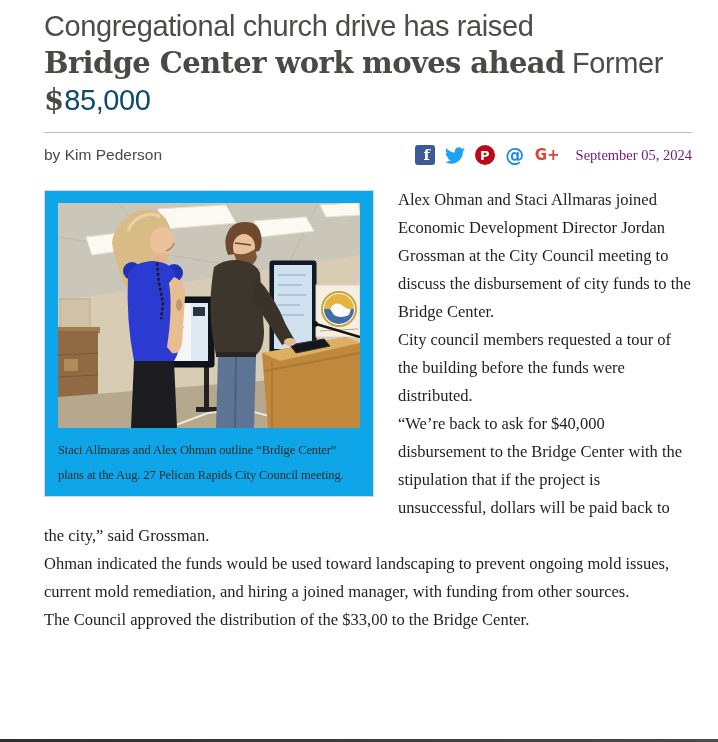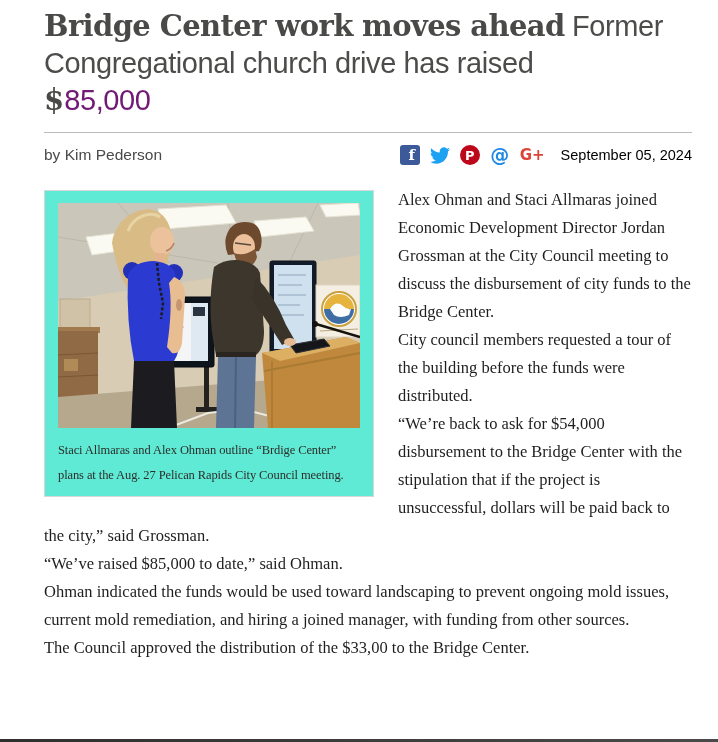--- a/index.html
+++ b/index.html
@@ -8,55 +8,55 @@
     background:#ffffff;font-family:"Liberation Serif",serif;
   }
   .page{padding:6px 26px 0 44px;}
 
   
   h1{margin:2px 0 0 0;color:#494947;}
   .hl-line{display:block;font-size:29px;line-height:37px;}
   .hl-bold{font-family:"DejaVu Serif",serif;font-weight:700;letter-spacing:-0.6px;}
   .hl-light{font-family:"Liberation Sans",sans-serif;font-weight:400;letter-spacing:-0.4px;color:#4c4c4a;}
   .hl-amount-symbol{font-family:"DejaVu Serif",serif;font-weight:700;}
-  .hl-amount-rest{font-family:"Liberation Sans",sans-serif;font-weight:400;letter-spacing:-0.4px;color:#701a75;}
+  .hl-amount-rest{font-family:"Liberation Sans",sans-serif;font-weight:400;letter-spacing:-0.4px;color:#0c4a6e;}
 
   .rule{border:none;border-top:1px solid #bcbcbc;margin:13px 0 9px 0;}
 
   
   .byline-row{display:flex;justify-content:space-between;align-items:center;height:26px;}
   .byline{font-family:"Liberation Sans",sans-serif;font-size:15.5px;color:#4a4a4a;}
   .meta{display:flex;align-items:center;gap:10px;}
   .icon{width:20px;height:20px;display:inline-flex;align-items:center;justify-content:center;cursor:pointer;}
   .icon-fb{background:#3C5A99;border-radius:3px;color:#fff;font-family:"DejaVu Serif",serif;font-weight:700;font-size:15px;line-height:20px;padding-left:4px;box-sizing:border-box;}
   .icon-pin{background:#BD081C;border-radius:50%;color:#fff;font-family:"DejaVu Sans",sans-serif;font-weight:700;font-size:13px;}
   .icon-at{color:#1E88E5;font-family:"DejaVu Sans",sans-serif;font-weight:700;font-size:19px;}
   .icon-gp{color:#DB4437;font-family:"DejaVu Sans",sans-serif;font-weight:700;font-size:15px;width:auto;}
-  .date{font-family:Liberation Sans, sans-serif;font-size:14.5px;color:#000000;margin-left:6px;}
+  .date{font-family:Liberation Serif, serif;font-size:14.5px;color:#701a75;margin-left:6px;}
 
   
   .article-body{font-size:16.5px;line-height:28px;color:#1e1e1e;margin-top:18px;}
   .article-body p{margin:0;}
   .photo-card{
     float:left;width:302px;margin:4px 24px 10px 0;padding:12px 13px 8px 13px;
-    background:#5eead4;border:1px solid #d8d8d8;
+    background:#0ea5e9;border:1px solid #d8d8d8;
   }
   .photo-card svg{display:block;}
   .photo-card figcaption{font-size:12.5px;line-height:25px;letter-spacing:-0.1px;color:#2e2e2c;margin-top:10px;}
 
   .bottom-bar{position:absolute;left:0;right:0;bottom:0;height:3px;background:linear-gradient(90deg,#2f2f2f,#4a4a4a);}
 </style>
 </head>
 <body>
 
 <div class="page">
 
   <h1>
+    <span class="hl-line hl-light">Congregational church drive has raised</span>
     <span class="hl-line"><span class="hl-bold">Bridge Center work moves ahead</span> <span class="hl-light">Former</span></span>
-    <span class="hl-line hl-light">Congregational church drive has raised</span>
     <span class="hl-line"><span class="hl-amount-symbol">$</span><span class="hl-amount-rest">85,000</span></span>
   </h1>
 
   <hr class="rule">
 
   <div class="byline-row">
     <div class="byline">by Kim Pederson</div>
     <div class="meta">
       <span class="icon icon-fb">f</span>
       <span class="icon">
@@ -186,21 +186,20 @@
         </g>
 
         <path d="M198,74 Q216,92 228,122 L236,136 224,142 210,120 194,96 Z" fill="#39332a"></path>
         <ellipse cx="232" cy="139" rx="6" ry="4" fill="#e6bb93"></ellipse>
       </svg>
       <figcaption>Staci Allmaras and Alex Ohman outline “Brdige Center” plans at the Aug. 27 Pelican Rapids City Council meeting.</figcaption>
     </figure>
 
     <p>Alex Ohman and Staci Allmaras joined Economic Development Director Jordan Grossman at the City Council meeting to discuss the disbursement of city funds to the Bridge Center.</p>
     <p>City council members requested a tour of the building before the funds were distributed.</p>
-    <p>“We’re back to ask for $54,000 disbursement to the Bridge Center with the stipulation that if the project is unsuccessful, dollars will be paid back to the city,” said Grossman.</p>
-    <p>“We’ve raised $85,000 to date,” said Ohman.</p>
+    <p>“We’re back to ask for $40,000 disbursement to the Bridge Center with the stipulation that if the project is unsuccessful, dollars will be paid back to the city,” said Grossman.</p>
     <p>Ohman indicated the funds would be used toward landscaping to prevent ongoing mold issues, current mold remediation, and hiring a joined manager, with funding from other sources.</p>
     <p>The Council approved the distribution of the $33,00 to the Bridge Center.</p>
   </div>
 
 </div>
 
 <div class="bottom-bar"></div>
 
 </body></html>

